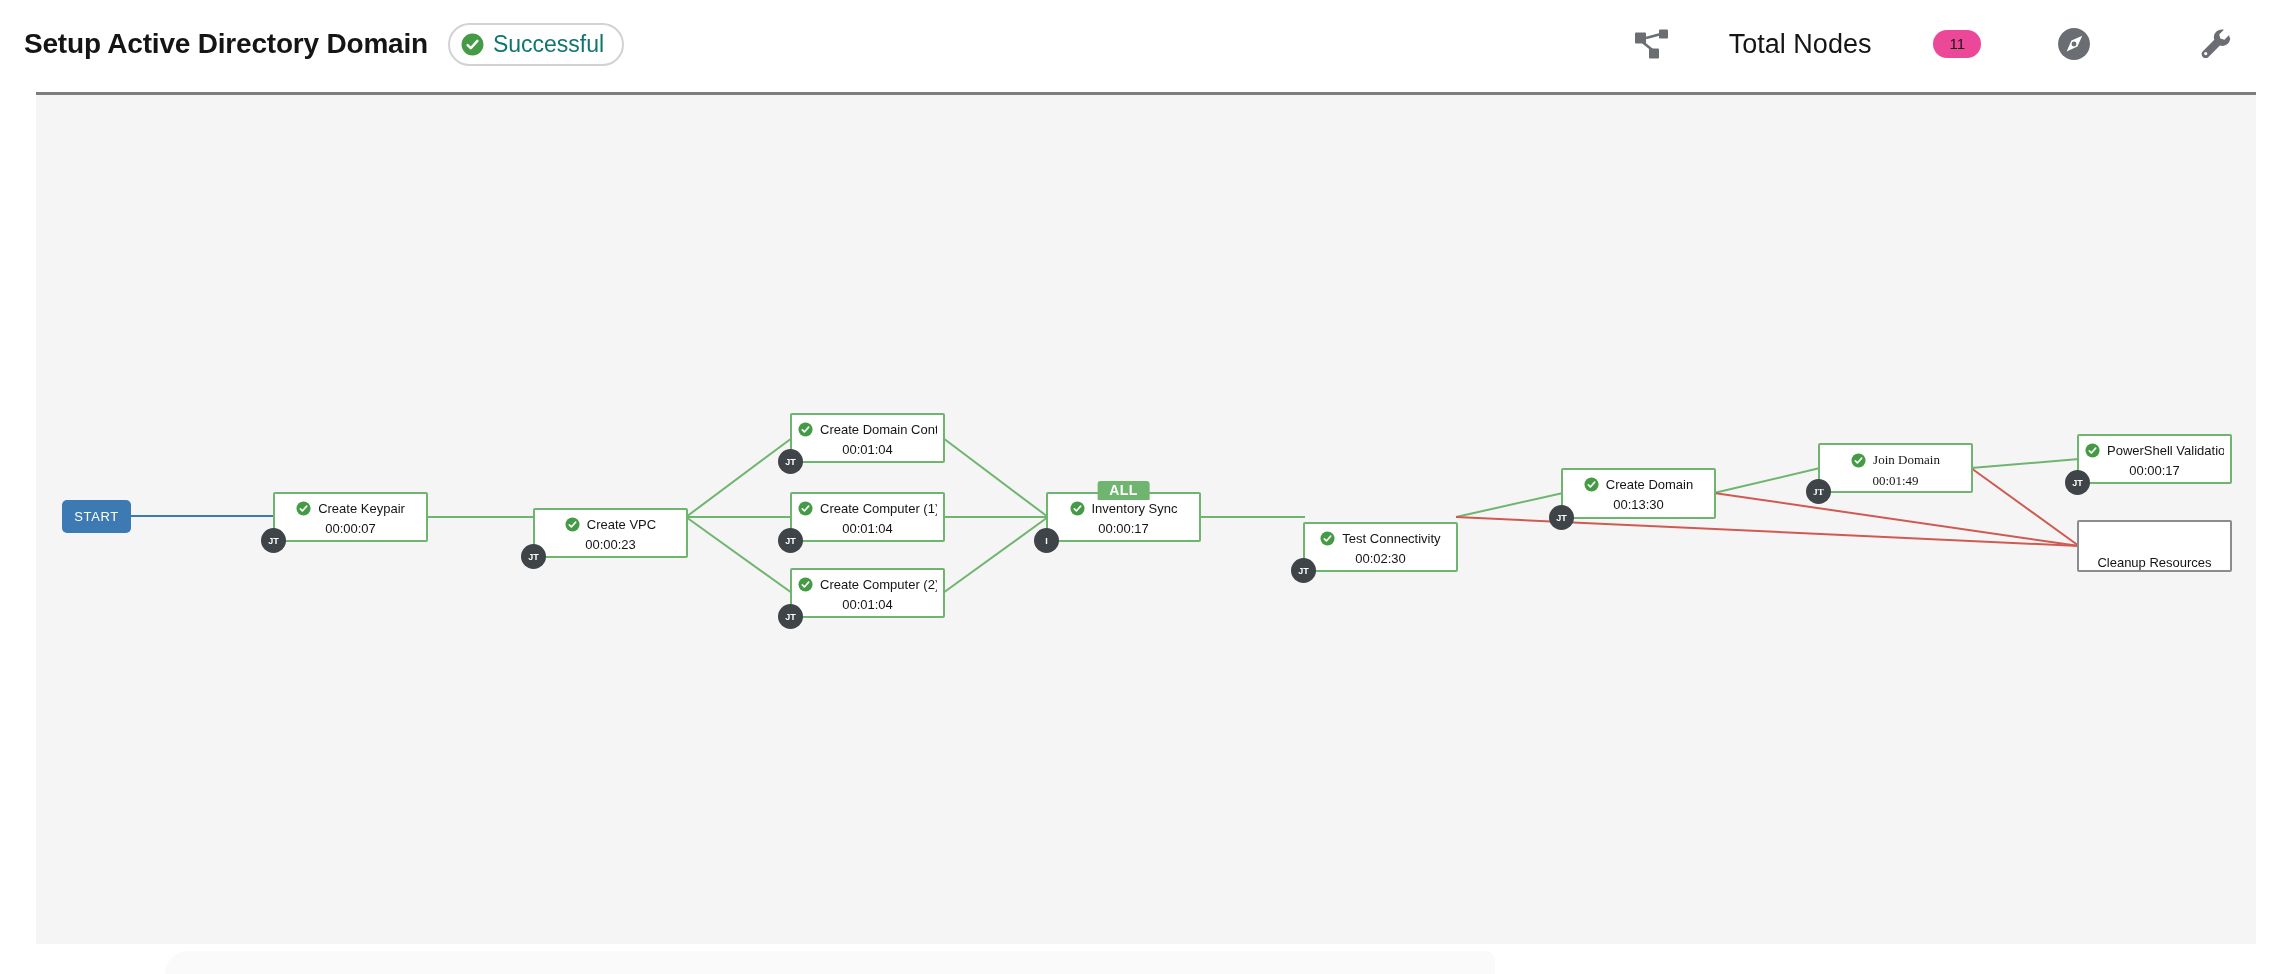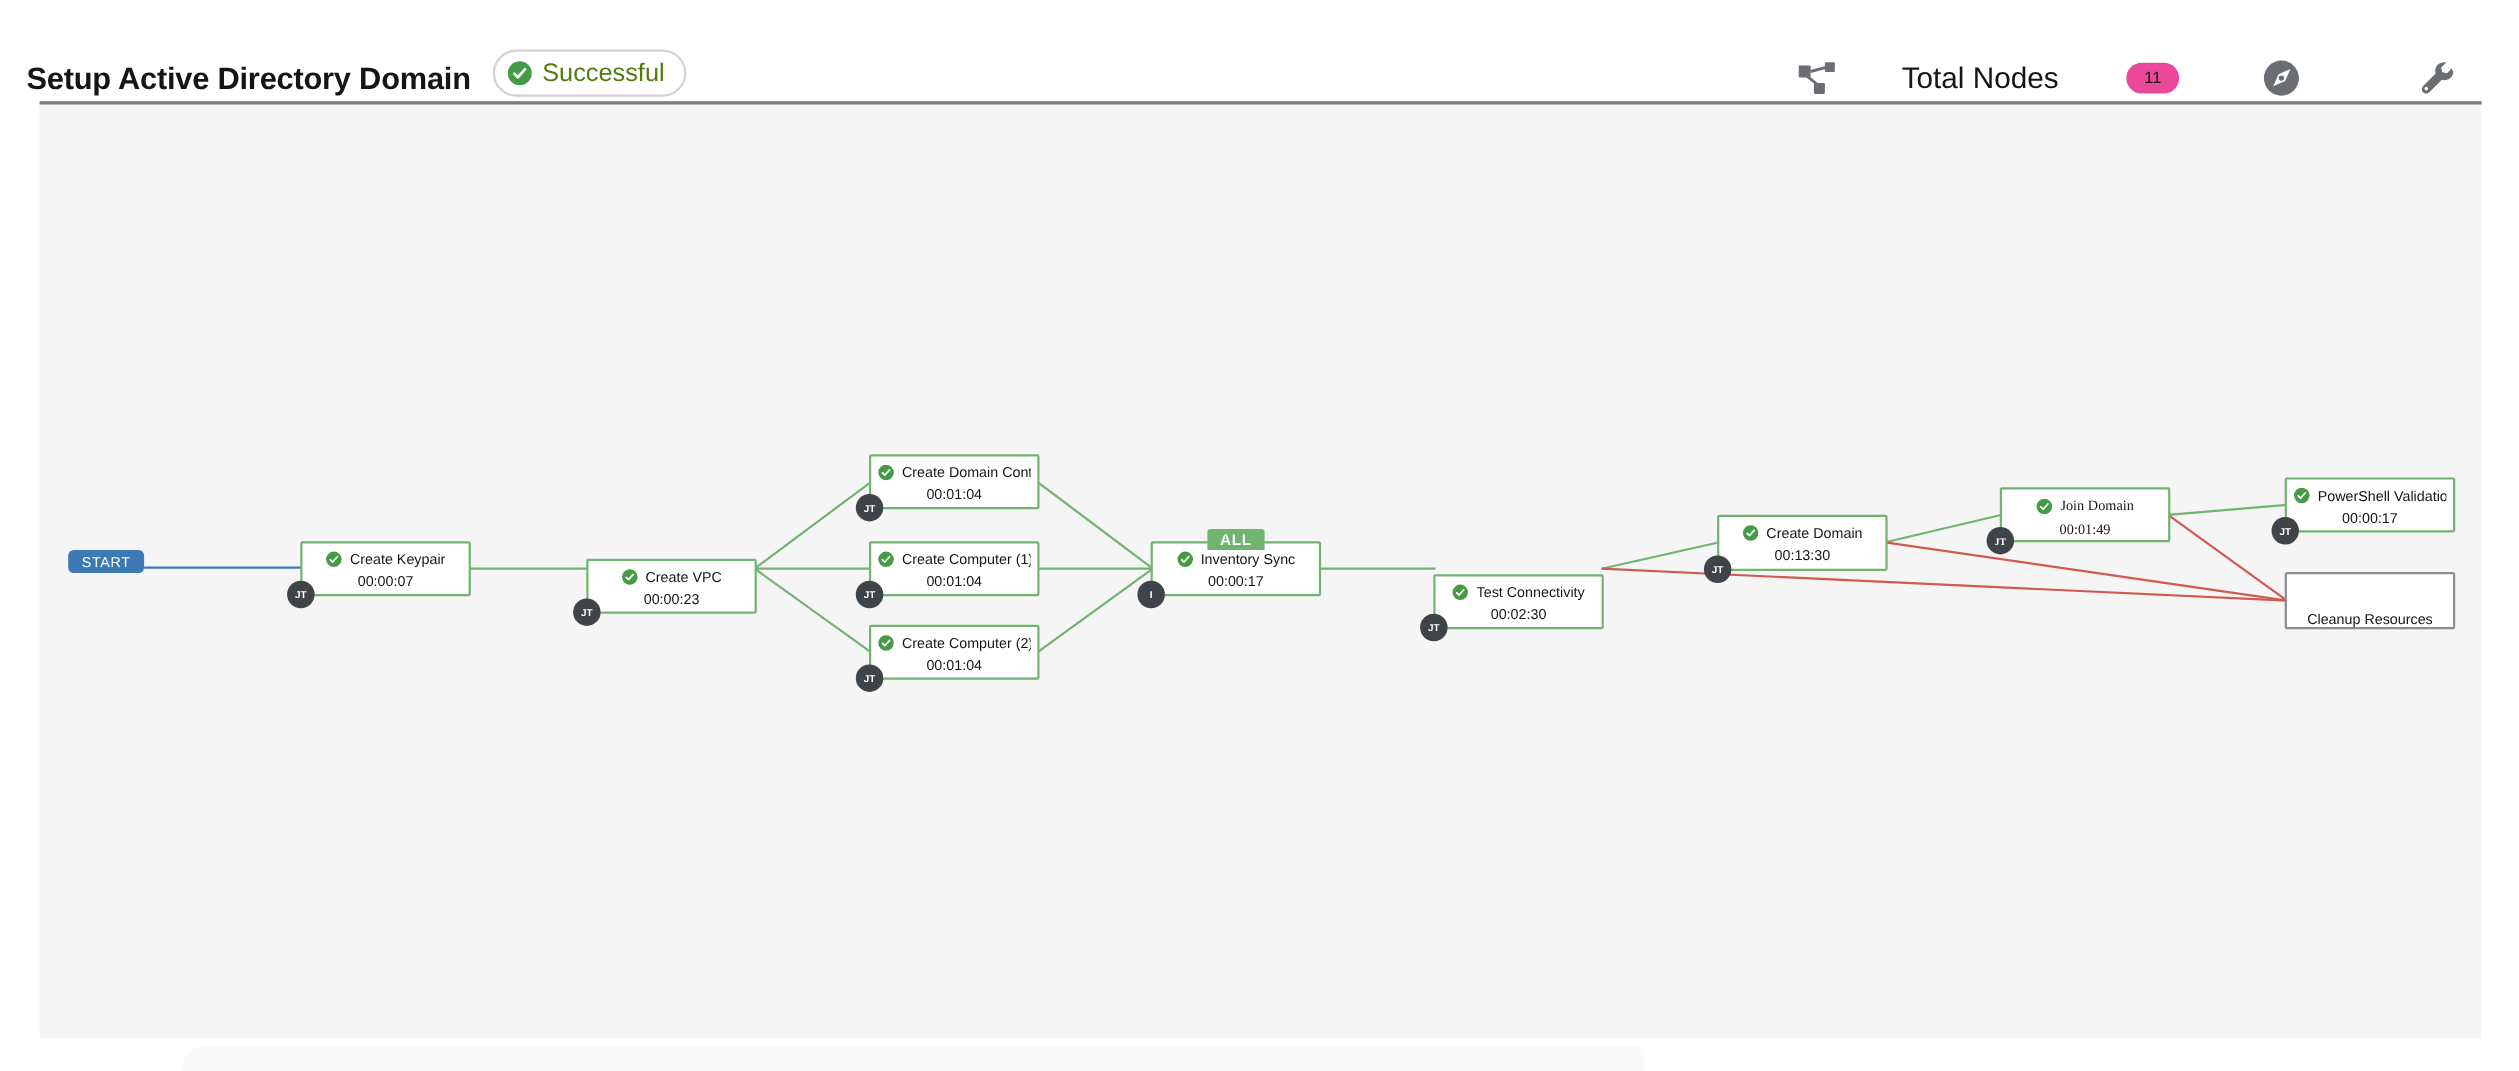--- a/index.html
+++ b/index.html
@@ -1,26 +1,26 @@
 <!DOCTYPE html>
 <html><head>
 <meta charset="utf-8">
 <style>
   * { box-sizing: border-box; margin: 0; padding: 0; }
   body { background: #ffffff; font-family: "Liberation Sans", sans-serif; }
   .screen { position: relative; width: 2290px; height: 974px; background: #fff; overflow: hidden; }
 
   
   .header { position: absolute; top: 0; left: 0; width: 100%; height: 92px;
-            display: flex; align-items: flex-end; padding: 0 58px 4px 24px; }
+            display: flex; align-items: center; padding: 0 58px 4px 24px; }
   .page-title { font-size: 28px; font-weight: 700; color: #151515; letter-spacing: -0.2px; }
   .status-pill { display: inline-flex; align-items: center; gap: 9px; margin-left: 20px;
                  border: 2px solid #d2d2d2; border-radius: 22px; padding: 6px 18px 6px 11px;
                  background: #fff; cursor: pointer; }
-  .status-pill .txt { font-size: 23px; color: #4d7c0f; }
+  .status-pill .txt { font-size: 23px; color: #0f766e; }
   .header-right { margin-left: auto; display: flex; align-items: center; gap: 42px; }
   .total-nodes-label { font-size: 27px; color: #151515; margin-left: 18px; }
   .count-pill { margin-left: 20px; background: #ec4899; border-radius: 17px;
                 padding: 5px 16px 6px; font-size: 15px; font-weight: 500; color: #151515; }
   .hicon { display: inline-flex; align-items: center; justify-content: center; cursor: pointer; }
   .hicon.compass { margin-left: 34px; }
   .hicon.wrench  { margin-left: 66px; }
 
   
   .canvas { position: absolute; left: 36px; top: 92px; width: 2220px; height: 852px;
@@ -28,21 +28,21 @@
   .edges { position: absolute; left: 0; top: 0; width: 2290px; height: 974px; pointer-events: none; }
   .edges line { stroke-width: 2; }
   .edge-success { stroke: #6fb56f; }
   .edge-failure { stroke: #d05a52; }
   .edge-always  { stroke: #3d7ab3; }
 
   .bottom-hint { position: absolute; left: 165px; top: 951px; width: 1330px; height: 23px;
                  background: #fafafa; border-radius: 36px 14px 0 0; }
 
   
-  .start-node { position: absolute; left: 62px; top: 500px; width: 69px; height: 21px;
+  .start-node { position: absolute; left: 62px; top: 500px; width: 69px; height: 33px;
                 background: #3d7ab3; border-radius: 5px; color: #fff; font-size: 13px;
                 letter-spacing: 0.6px; display: flex; align-items: center; justify-content: center; }
   .wf-node { position: absolute; width: 155px; height: 50px; background: #fff;
              border: 2px solid #6fb56f; border-radius: 2px; cursor: pointer; }
   .wf-node .row1 { display: flex; align-items: center; justify-content: center; gap: 7px;
                    margin-top: 7px; padding: 0 6px; }
   .wf-node .nname { font-size: 13px; color: #151515; white-space: nowrap; overflow: hidden; }
   .wf-node .ntime { text-align: center; font-size: 13px; color: #151515; margin-top: 5px; }
   .wf-node .check { display: inline-flex; flex: none; }
   .type-badge { position: absolute; left: -14px; bottom: -13px; width: 25px; height: 25px;

